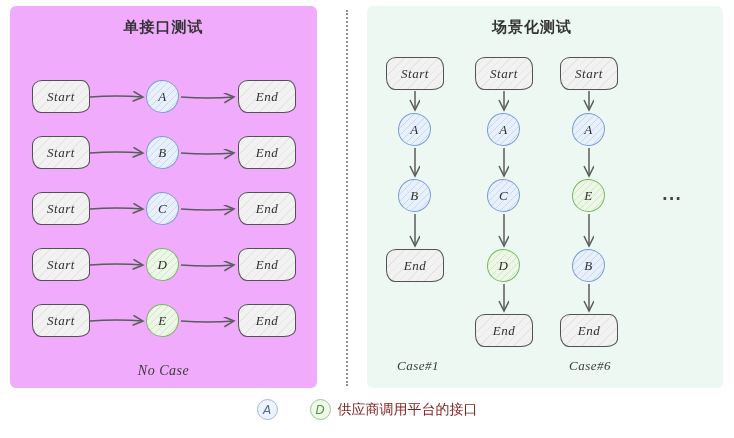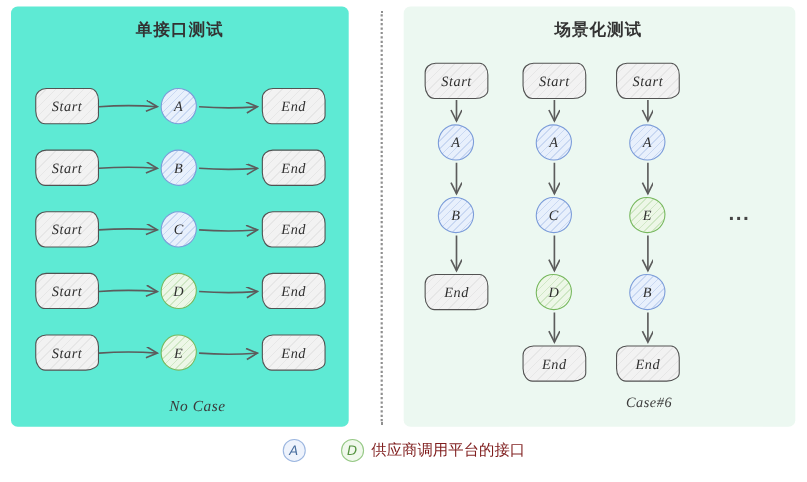--- a/index.html
+++ b/index.html
@@ -1,28 +1,28 @@
 <!DOCTYPE html>
 <html><head>
 <meta charset="utf-8">
 <style>
   html,body{margin:0;padding:0;background:#ffffff;}
   .canvas{
     position:relative;width:734px;height:438px;background:#ffffff;
     font-family:"DejaVu Sans",sans-serif;overflow:hidden;
   }
   .panel{position:absolute;top:6px;height:382px;border-radius:6px;}
-  .panel-left{left:10px;width:307px;background:#5eead4;}
+  .panel-left{left:10px;width:307px;background:#f0abfc;}
   .panel-right{left:367px;width:356px;background:#ecf8f1;}
   .divider{position:absolute;left:346px;top:10px;height:376px;width:0;border-left:2px dotted #8f8f8f;}
   .panel-title{
     position:absolute;top:12px;left:0;width:100%;text-align:center;
     font-weight:bold;font-size:15px;color:#333333;letter-spacing:1px;
   }
-  .panel-right .panel-title{width:330px;padding-left:12px;}
+  .panel-right .panel-title{width:330px;}
   .sketch{font-style:italic;letter-spacing:0.5px;font-family:Liberation Serif, serif;}
   .box{
     position:absolute;width:58px;height:33px;box-sizing:border-box;
     border:1.6px solid #525252;
     border-radius:10px 8px 12px 9px / 9px 11px 8px 12px;
     background-color:#f2f2f2;
     background-image:repeating-linear-gradient(135deg, rgba(130,130,130,0.10) 0px, rgba(130,130,130,0.10) 1px, transparent 1px, transparent 6px);
     display:flex;align-items:center;justify-content:center;
     font-size:13px;color:#2e2e2e;
   }
@@ -100,21 +100,21 @@
     <div class="box sketch" style="left:228px;top:186px;">End</div>
 
     <div class="box sketch" style="left:22px;top:242px;">Start</div>
     <div class="node node-green sketch" style="left:136px;top:242px;">D</div>
     <div class="box sketch" style="left:228px;top:242px;">End</div>
 
     <div class="box sketch" style="left:22px;top:298px;">Start</div>
     <div class="node node-green sketch" style="left:136px;top:298px;">E</div>
     <div class="box sketch" style="left:228px;top:298px;">End</div>
 
-    <div class="flow-label sketch" style="left:16px;top:357px;width:100%;font-size:14px;">No Case</div>
+    <div class="flow-label sketch" style="left:0;top:357px;width:100%;font-size:14px;">No Case</div>
   </div>
 
   <div class="divider"></div>
 
   <div class="panel panel-right">
     <div class="panel-title">场景化测试</div>
 
     <svg class="arrow-layer" viewBox="0 0 356 382" width="356" height="382">
       <defs>
         <marker id="arrowR" markerUnits="userSpaceOnUse" markerWidth="14" markerHeight="14" refX="11" refY="5" orient="auto">
@@ -136,20 +136,21 @@
         <path d="M222,142 L222,170" marker-end="url(#arrowR)"></path>
         <path d="M222,208 L222,240" marker-end="url(#arrowR)"></path>
         <path d="M222,278 L222,305" marker-end="url(#arrowR)"></path>
       </g>
     </svg>
 
     <div class="box sketch" style="left:19px;top:51px;">Start</div>
     <div class="node node-blue sketch" style="left:31px;top:107px;">A</div>
     <div class="node node-blue sketch" style="left:31px;top:173px;">B</div>
     <div class="box sketch" style="left:19px;top:243px;">End</div>
+    <div class="flow-label sketch" style="left:6px;top:352px;width:90px;">Case#1</div>
 
     <div class="box sketch" style="left:108px;top:51px;">Start</div>
     <div class="node node-blue sketch" style="left:120px;top:107px;">A</div>
     <div class="node node-blue sketch" style="left:120px;top:173px;">C</div>
     <div class="node node-green sketch" style="left:120px;top:243px;">D</div>
     <div class="box sketch" style="left:108px;top:308px;">End</div>
 
     <div class="box sketch" style="left:193px;top:51px;">Start</div>
     <div class="node node-blue sketch" style="left:205px;top:107px;">A</div>
     <div class="node node-green sketch" style="left:205px;top:173px;">E</div>

